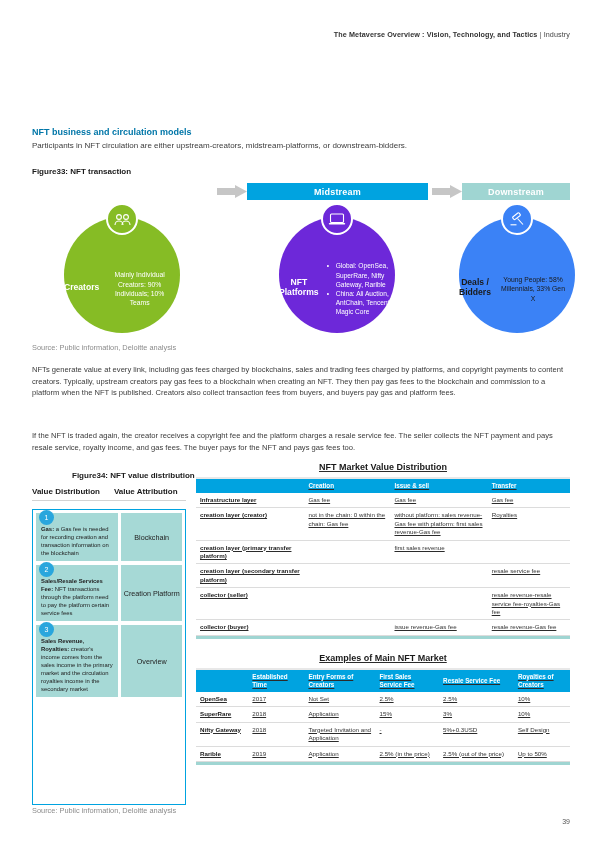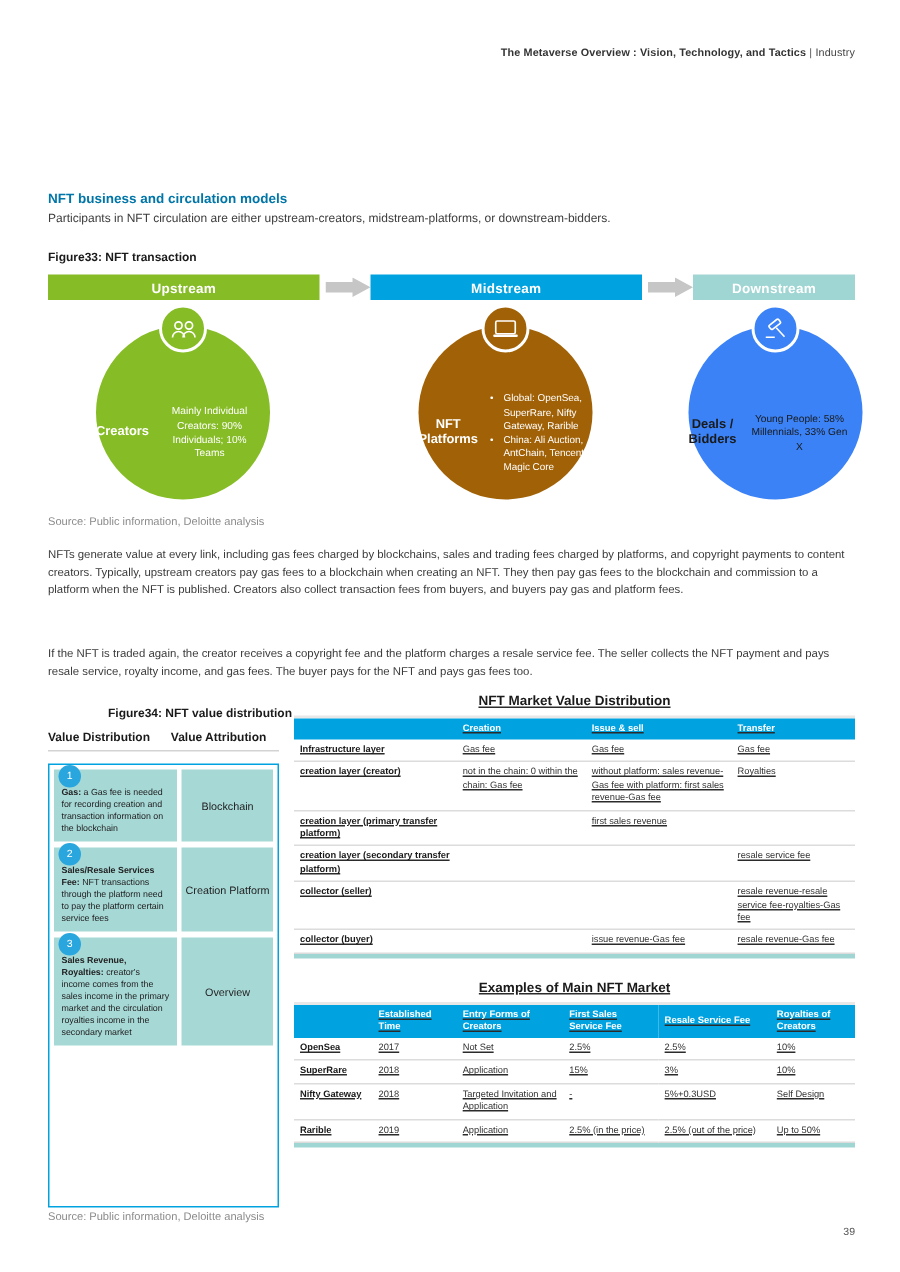--- a/index.html
+++ b/index.html
@@ -91,21 +91,21 @@
     display:flex; flex-direction:row; align-items:center;
     padding-top:28px; z-index:2; text-align:center;
   }
   .node-heading { font-size:8.6px; font-weight:bold; color:#ffffff; margin-bottom:4px; }
   .node-body { font-size:6.8px; line-height:9.4px; color:#ffffff; padding:0 9px; }
   .node-list { margin:0; padding:0 4px 0 12px; text-align:left; list-style:none; }
   .node-list li { font-size:6.6px; line-height:9.2px; color:#ffffff; position:relative; padding-left:5px; }
   .node-list li:before { content:"\2022"; position:absolute; left:-4px; }
 
   #node-up   .node-badge, #node-up .node-circle   { background:#86bc25; }
-  #node-mid  .node-badge, #node-mid .node-circle  { background:#a16207; }
+  #node-mid  .node-badge, #node-mid .node-circle  { background:#6d28d9; }
   #node-down .node-badge, #node-down .node-circle { background:#3b82f6; }
   #node-down .node-heading { color:#1a1a1a; }
   #node-down .node-body { color:#1a1a1a; }
 
   
   .left-panel { position:absolute; left:32px; top:486px; width:154px; }
   .lp-head { display:flex; border-bottom:1.5px solid #d3d3d3; padding-bottom:3px; }
   .lp-head .h1 { width:84px; font-size:8px; font-weight:bold; color:#1a1a1a; line-height:11px; }
   .lp-head .h2 { width:74px; font-size:8px; font-weight:bold; color:#1a1a1a; line-height:11px; }
 
@@ -162,23 +162,20 @@
     <span class="tail">Industry</span>
   </div>
 
   <div class="sec-title">NFT business and circulation models</div>
   <div class="sec-sub">Participants in NFT circulation are either upstream-creators, midstream-platforms, or downstream-bidders.</div>
 
   <div class="fig-title" id="fig33-title">Figure33: NFT transaction</div>
 
   <div class="fig33">
 
-    <div class="stream-bar" id="bar-up">
-      <span>Upstream</span>
-    </div>
     <div class="arrow" id="arrow1">
       <svg width="30" height="13" viewBox="0 0 30 13">
           <path d="M0 3 L18 3 L18 0 L30 6.5 L18 13 L18 10 L0 10 Z" fill="#c6c6c6"></path>
         </svg>
     </div>
     <div class="stream-bar" id="bar-mid">
       <span>Midstream</span>
     </div>
     <div class="arrow" id="arrow2">
       <svg width="30" height="13" viewBox="0 0 30 13">

